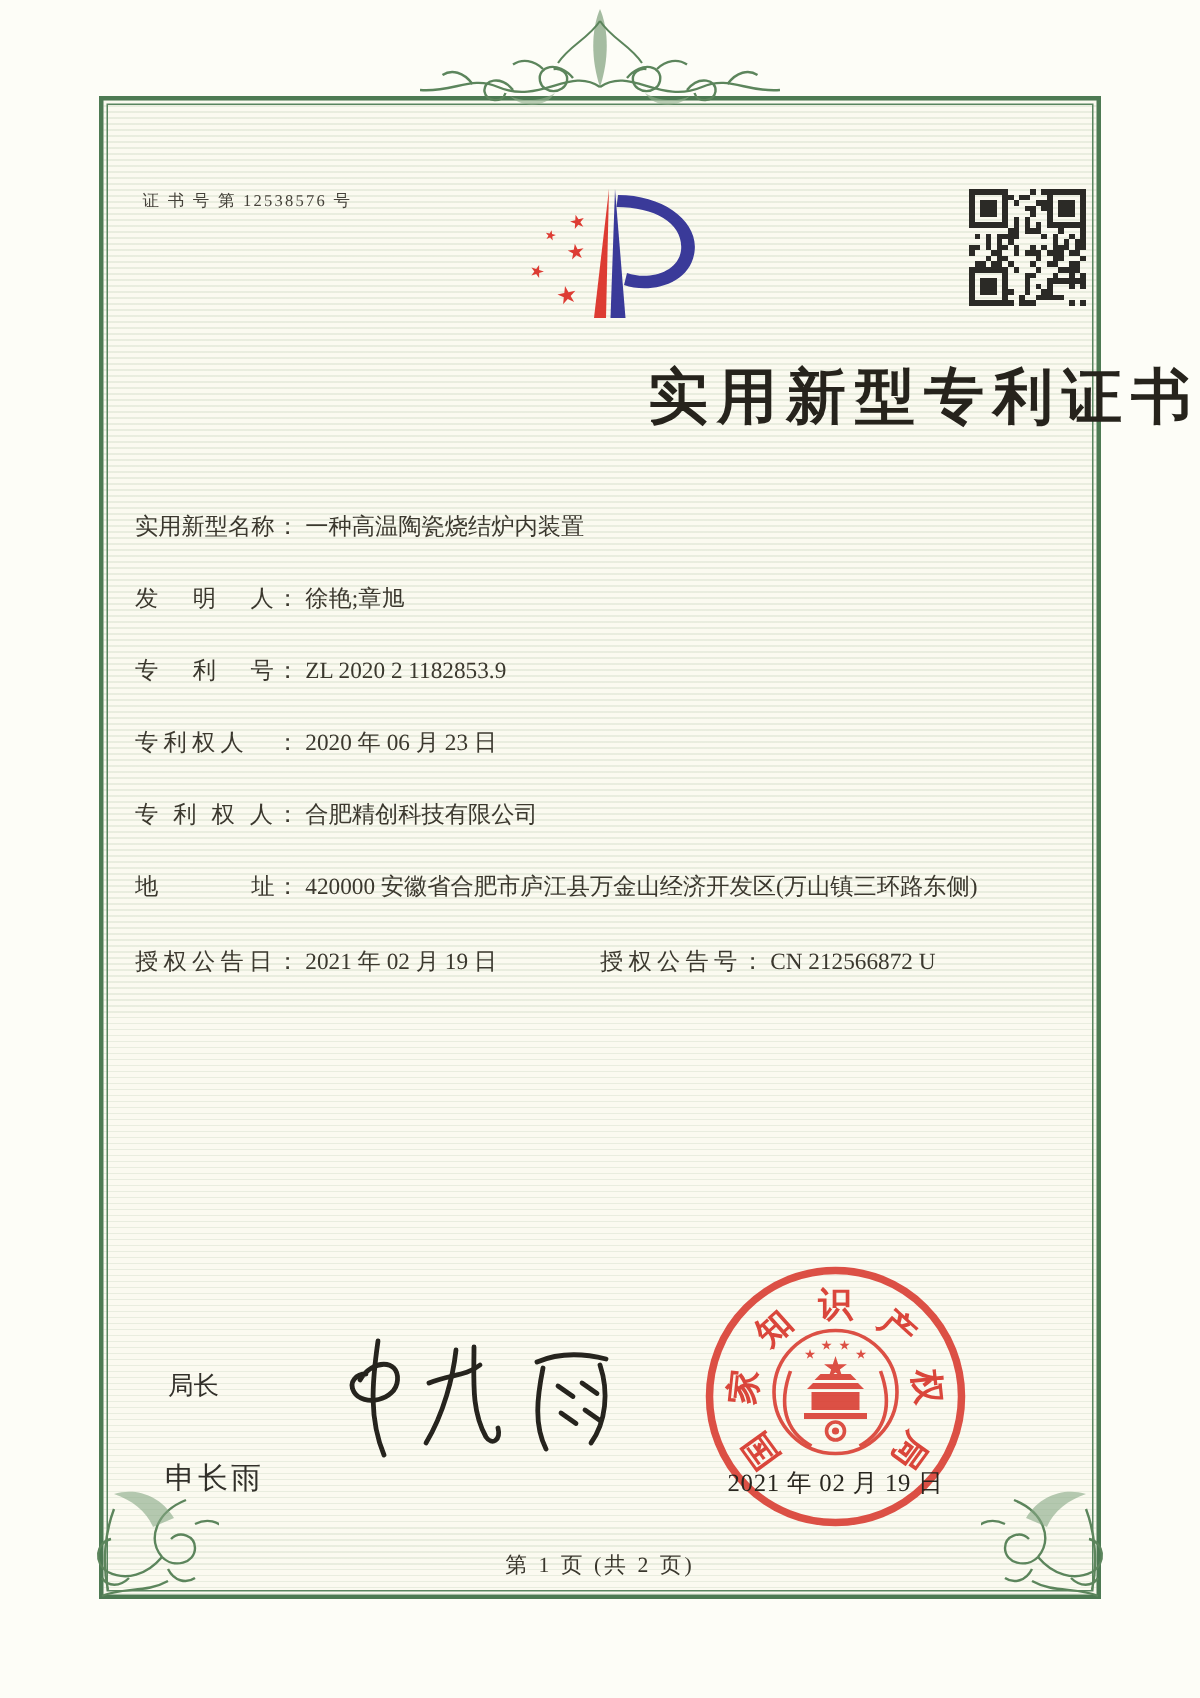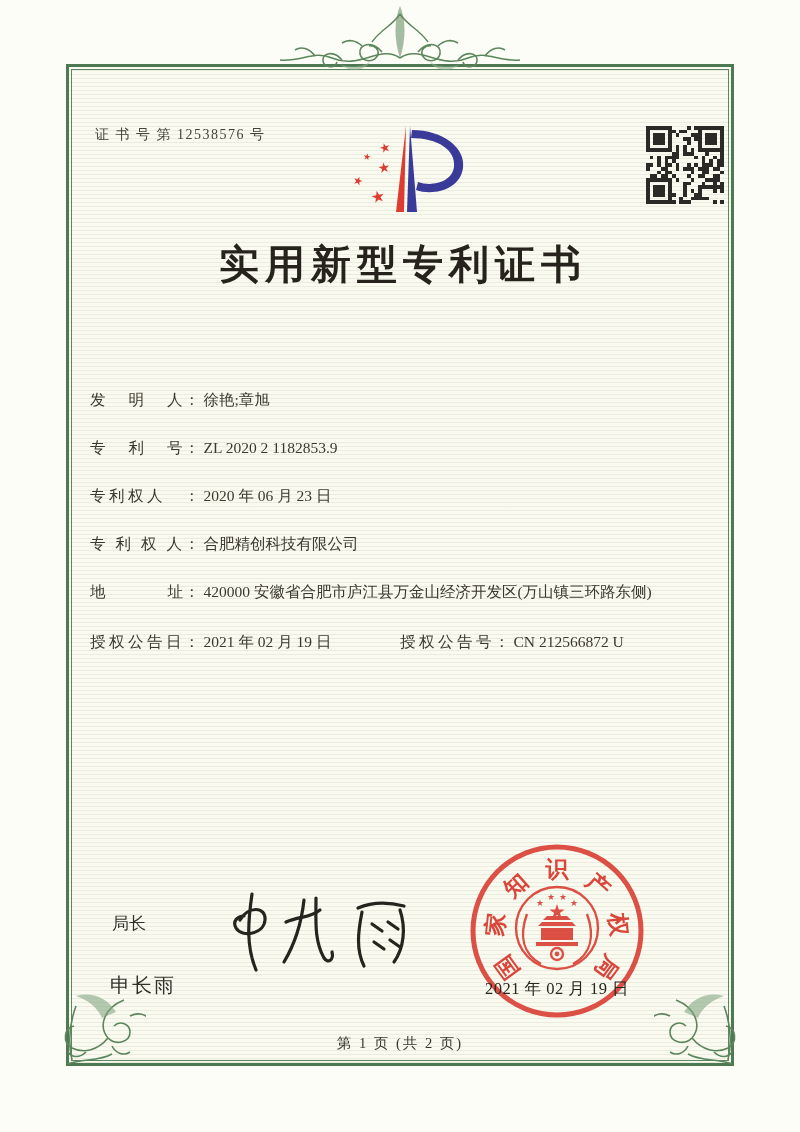--- a/index.html
+++ b/index.html
@@ -16,25 +16,25 @@
     background-color:#fbfaf0;
     background-image:repeating-linear-gradient(
       0deg,
       rgba(140,170,132,0.16) 0px, rgba(140,170,132,0.16) 1px,
       transparent 1px, transparent 4px);
   }
   .frame-inner{position:absolute;inset:2px;border:1px solid #5a8660;}
   .orn{position:absolute;pointer-events:none;}
   .orn-br{transform:scale(-1,1);}
   
-  .cert-no{position:absolute;left:95px;top:126px;font-size:14px;letter-spacing:1.5px;color:#45423a;}
+  .cert-no{position:absolute;left:95px;top:126px;font-size:11px;letter-spacing:1.5px;color:#45423a;}
   .logo{position:absolute;left:333px;top:108px;}
   .qr{position:absolute;left:646px;top:126px;}
   .title{
-    position:absolute;left:0;top:237px;width:100%;text-align:center;
+    position:absolute;left:0;top:237px;width:100%;text-align:right;
     font-size:40px;font-weight:bold;letter-spacing:6px;text-indent:6px;color:#26231c;
   }
   
   .row{position:absolute;left:90px;font-size:15.5px;line-height:26px;color:#3b382e;}
   .lbl{display:inline-block;width:94px;overflow:hidden;white-space:nowrap;vertical-align:top;}
   .ls3{letter-spacing:3.5px;}
   .ls23{letter-spacing:23px;}
   .ls62{letter-spacing:62px;}
   .colon{vertical-align:top;}
   .val{display:inline-block;vertical-align:top;margin-left:4px;}
@@ -347,20 +347,23 @@
         <rect x="9" y="20" width="1" height="1"></rect>
         <rect x="10" y="20" width="1" height="1"></rect>
         <rect x="11" y="20" width="1" height="1"></rect>
         <rect x="18" y="20" width="1" height="1"></rect>
         <rect x="20" y="20" width="1" height="1"></rect>
       </g>
     </svg>
 
   <div class="title">实用新型专利证书</div>
 
+  <div class="row" style="top:339px;">
+    <span class="lbl">实用新型名称</span><span class="colon">：</span><span class="val">一种高温陶瓷烧结炉内装置</span>
+  </div>
   <div class="row" style="top:387px;">
     <span class="lbl ls23">发明人</span><span class="colon">：</span><span class="val">徐艳;章旭</span>
   </div>
   <div class="row" style="top:435px;">
     <span class="lbl ls23">专利号</span><span class="colon">：</span><span class="val">ZL 2020 2 1182853.9</span>
   </div>
   <div class="row" style="top:483px;">
     <span class="lbl ls3">专利权人</span><span class="colon">：</span><span class="val">2020 年 06 月 23 日</span>
   </div>
   <div class="row" style="top:531px;">

